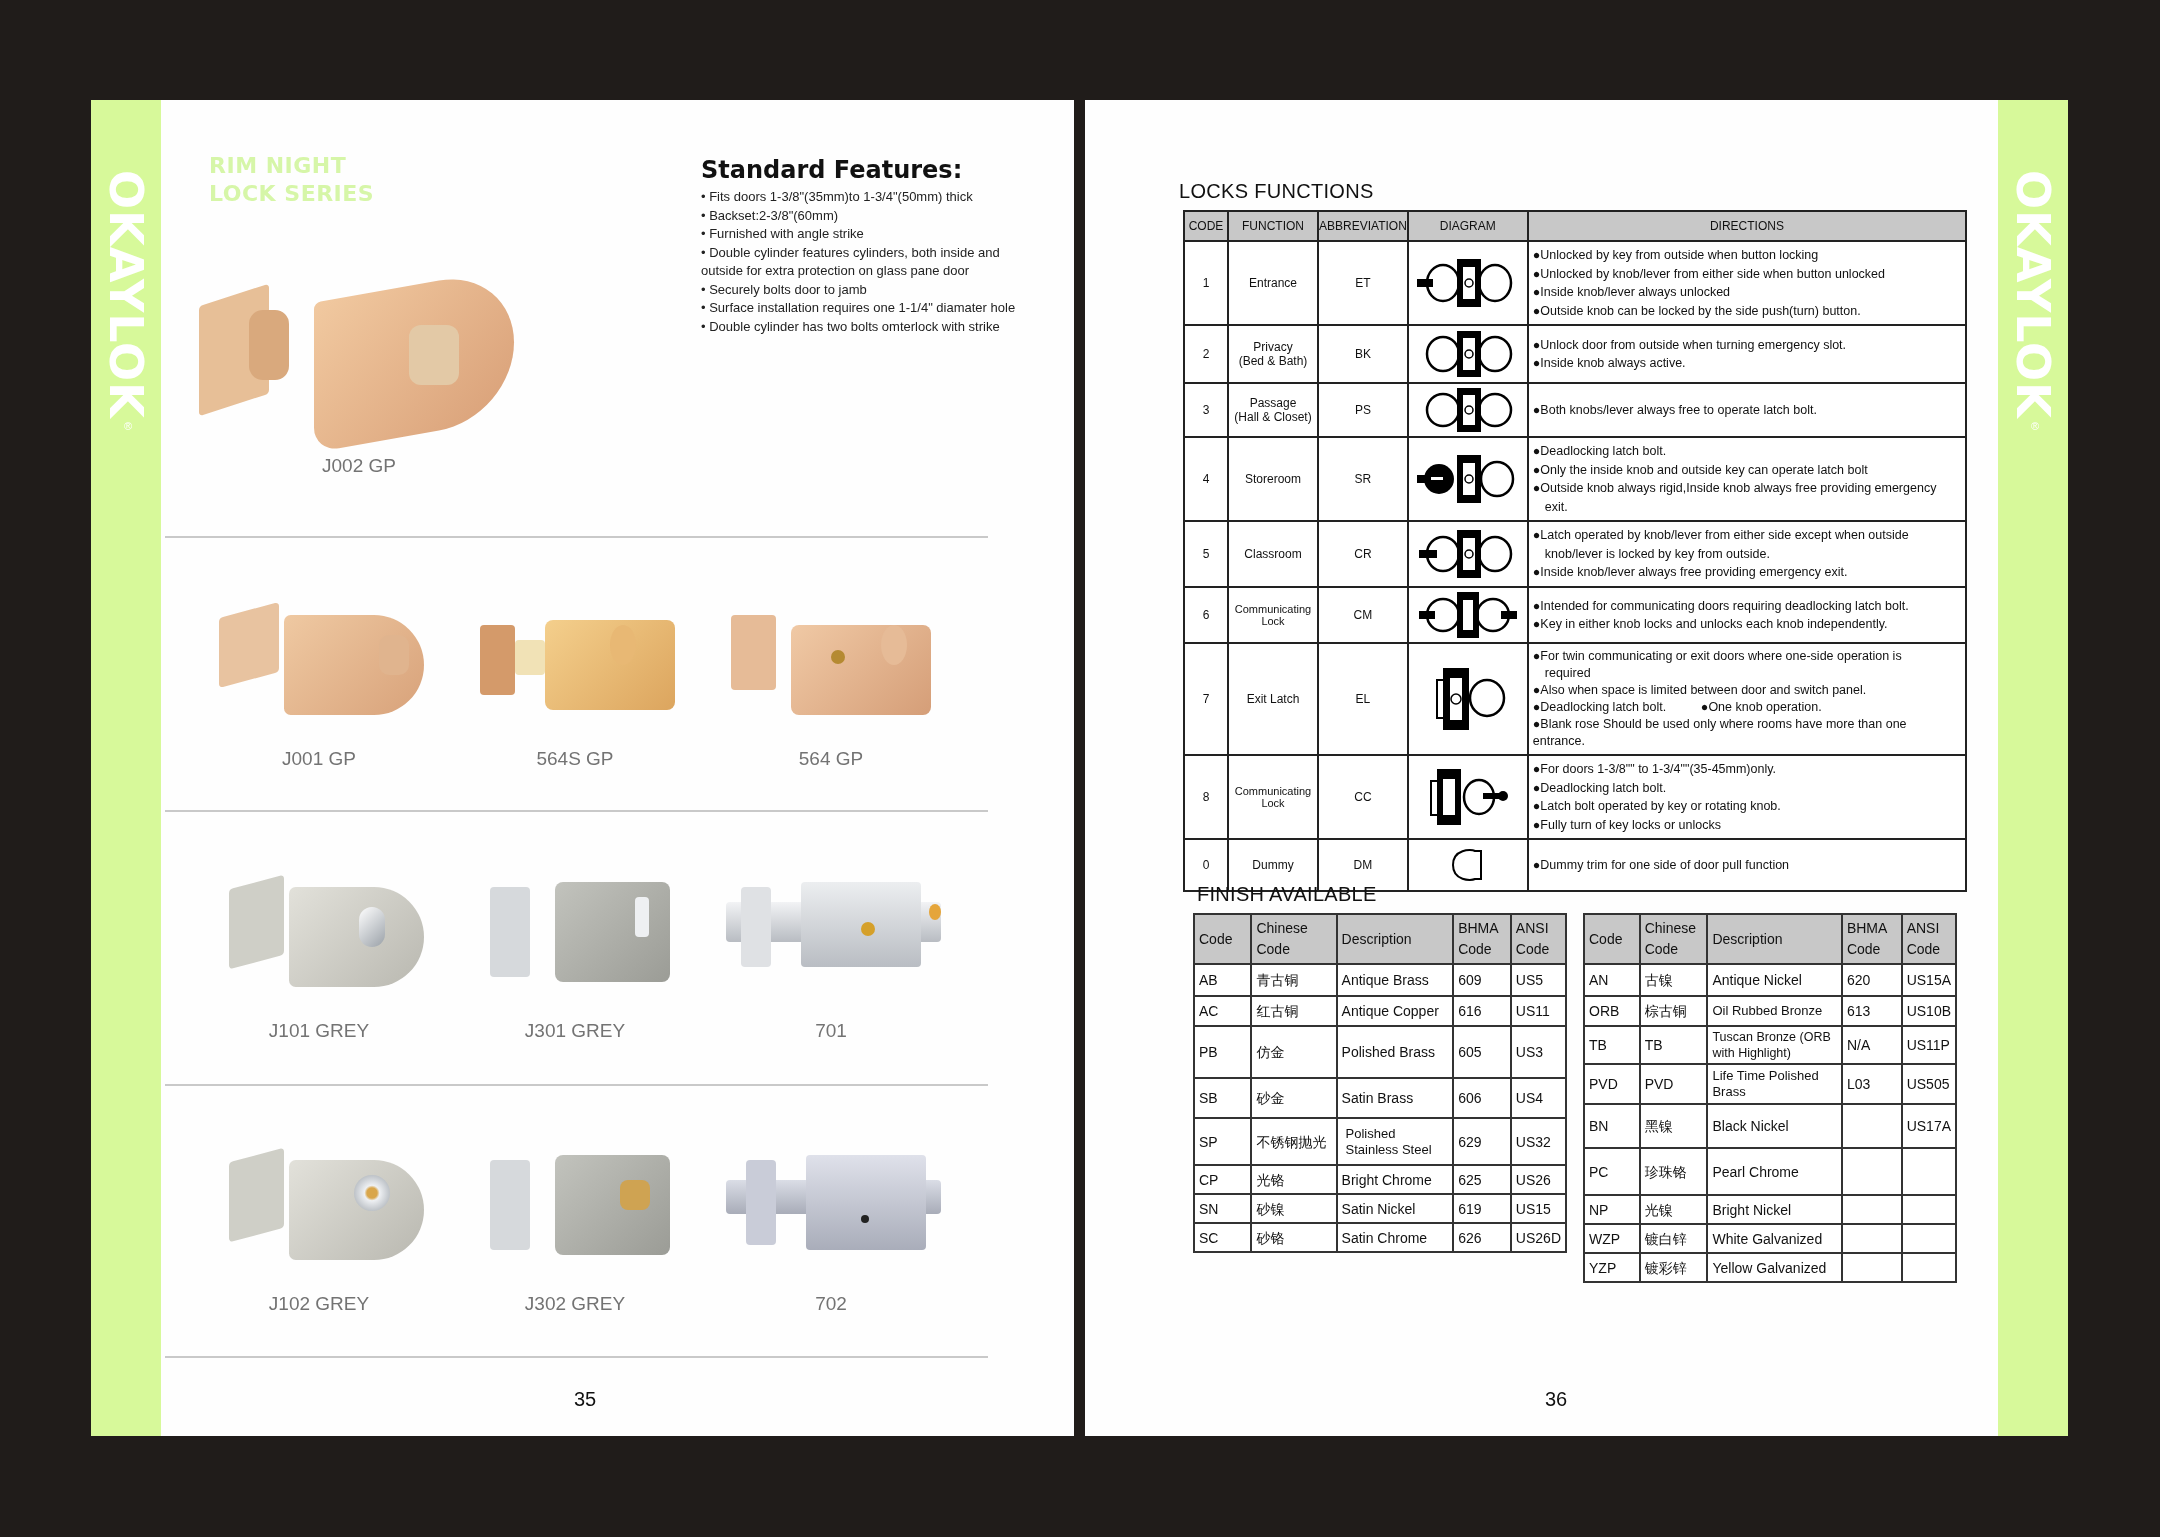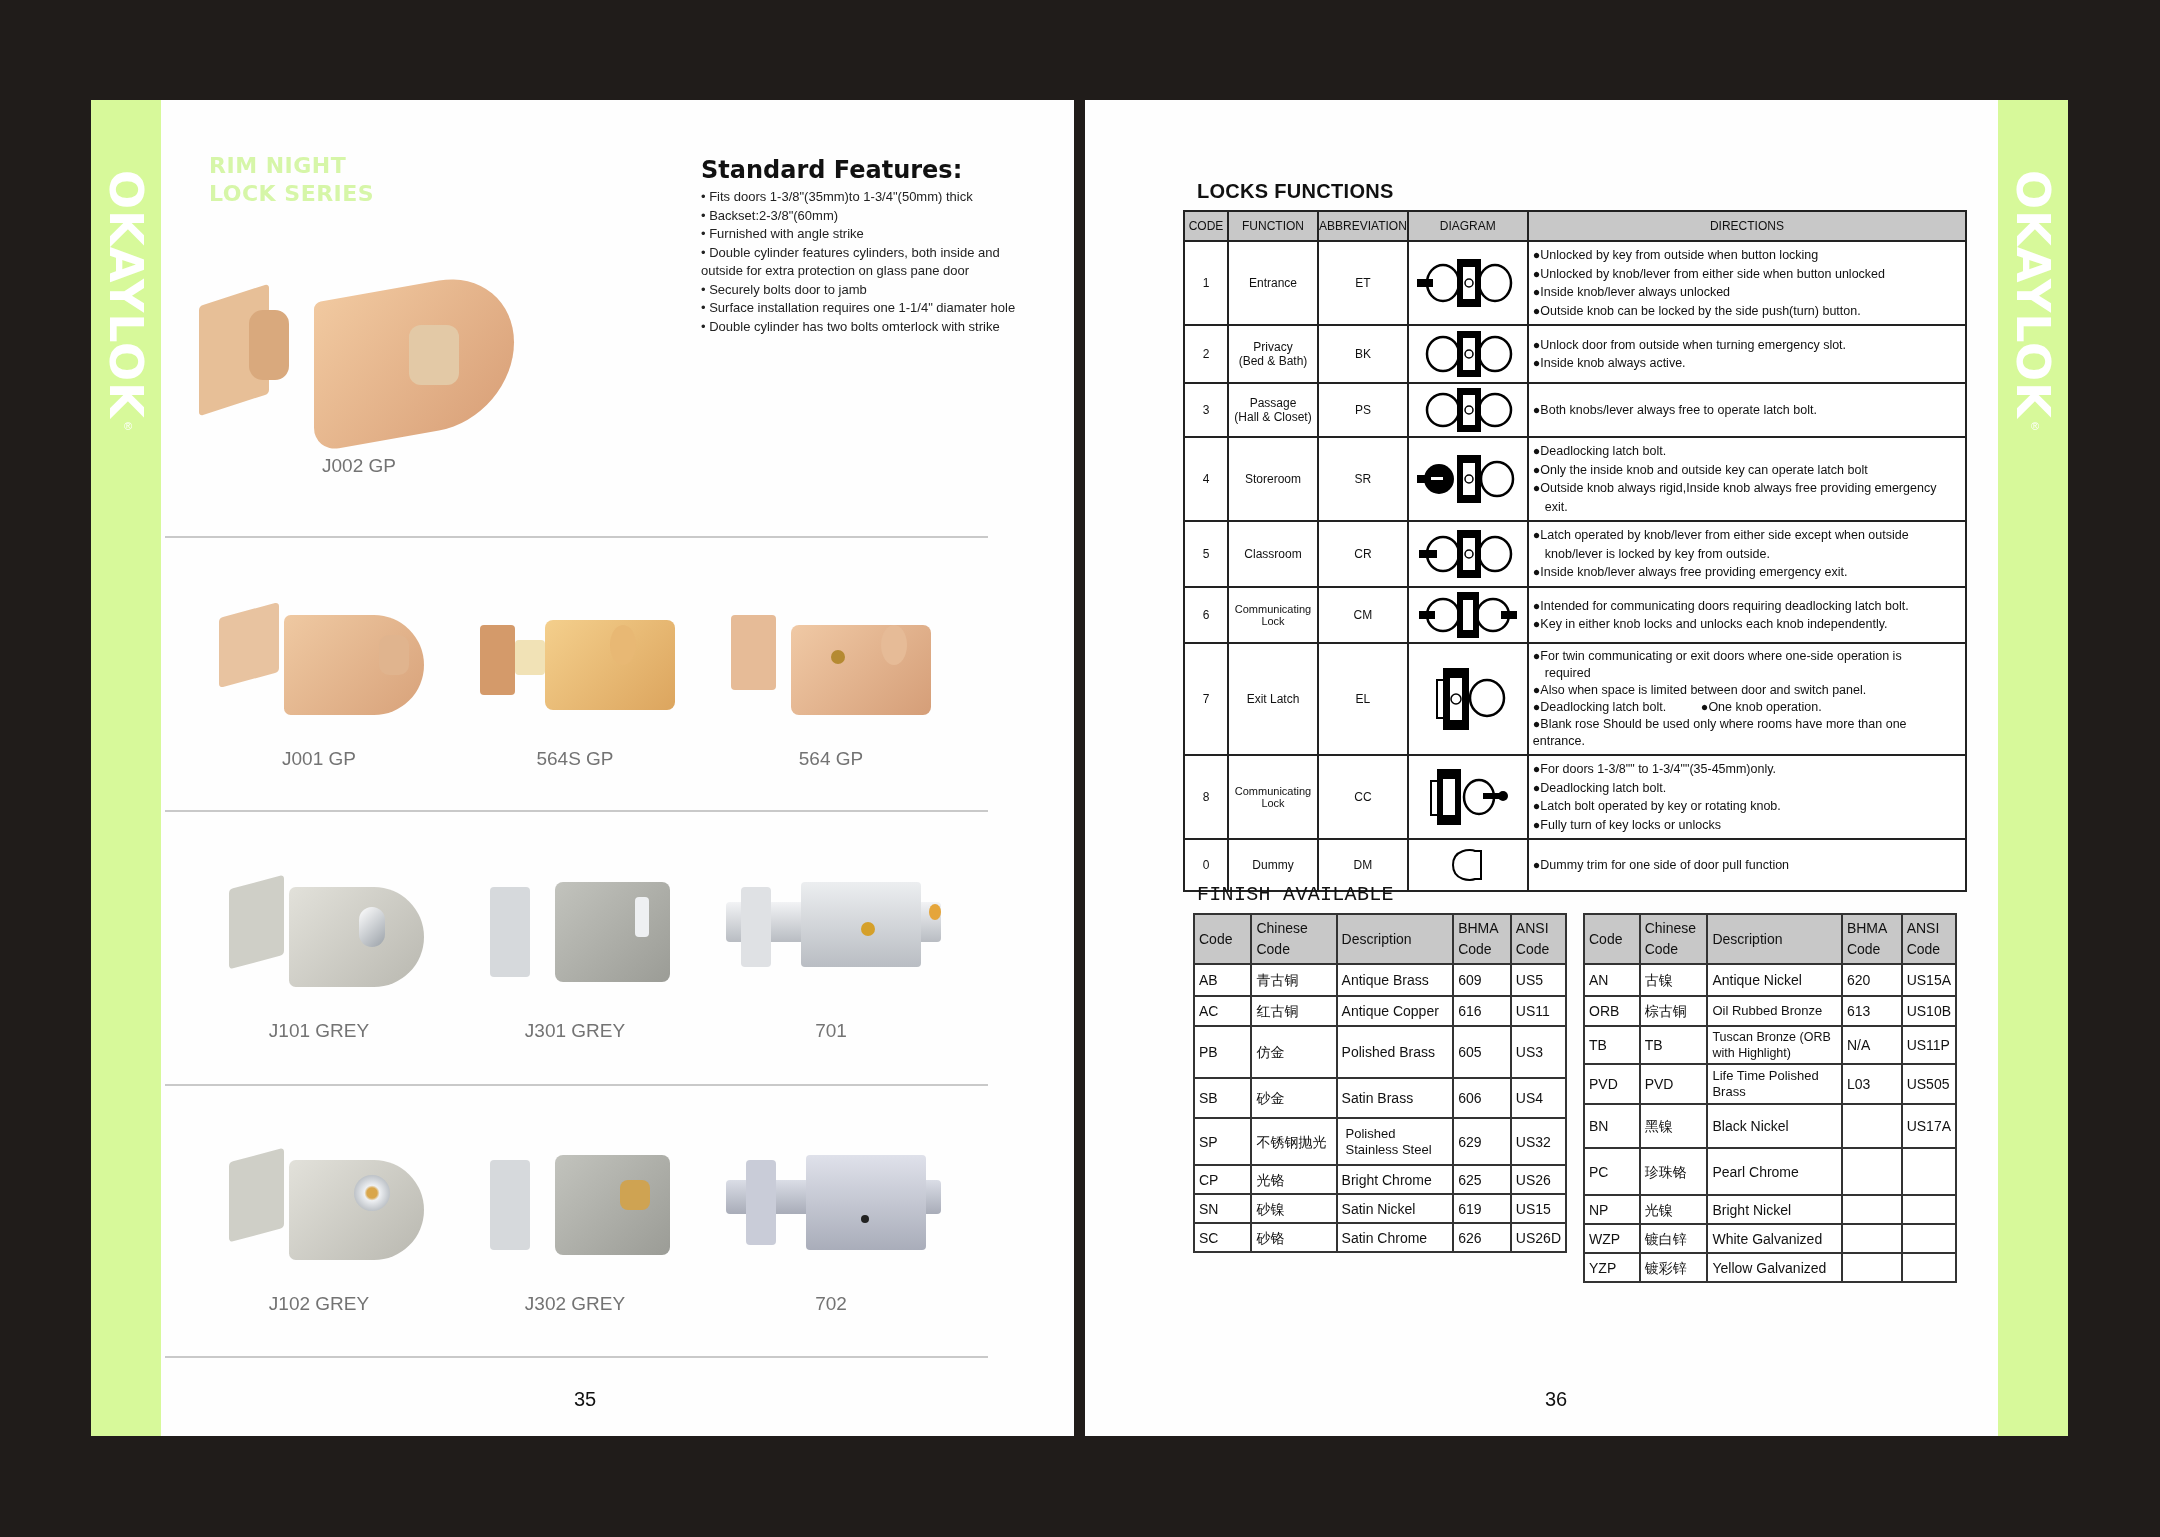--- a/index.html
+++ b/index.html
@@ -188,21 +188,21 @@
 
   <div class="page-num" style="left:464px;">35</div>
 </div>
 
 <div class="page page-right">
   <div class="brand-strip">
     <div class="brand-text">OKAYLOK</div>
     <div class="brand-reg">®</div>
   </div>
 
-  <div class="section-title" style="left:112px; top:80px;font-weight:bold;">LOCKS FUNCTIONS</div>
+  <div class="section-title" style="left:94px; top:80px;">LOCKS FUNCTIONS</div>
 
   <table class="lf-table">
     <colgroup>
       <col style="width:44px">
         <col style="width:90px">
         <col style="width:86px">
         <col style="width:114px">
         <col>
     </colgroup>
     <thead>
@@ -392,21 +392,21 @@
               <path d="M32 6 L38 6 L38 34 L32 34 C28 36 10 36 10 20 C10 4 28 4 32 6 Z" fill="none" stroke="#000" stroke-width="2"></path>
             </svg>
         </td>
         <td class="dir">
           <span class="ln">●Dummy trim for one side of door pull function</span>
         </td>
       </tr>
     </tbody>
   </table>
 
-  <div class="section-title" style="left:112px; top:783px;font-family:Liberation Mono, monospace;">FINISH AVAILABLE</div>
+  <div class="section-title" style="left:112px; top:783px;">FINISH AVAILABLE</div>
 
   <table class="fin-table" style="left:108px; width:374px;">
     <colgroup>
         <col style="width:58px">
         <col style="width:86px">
         <col style="width:118px">
         <col style="width:58px">
         <col>
       </colgroup>
     <thead>

